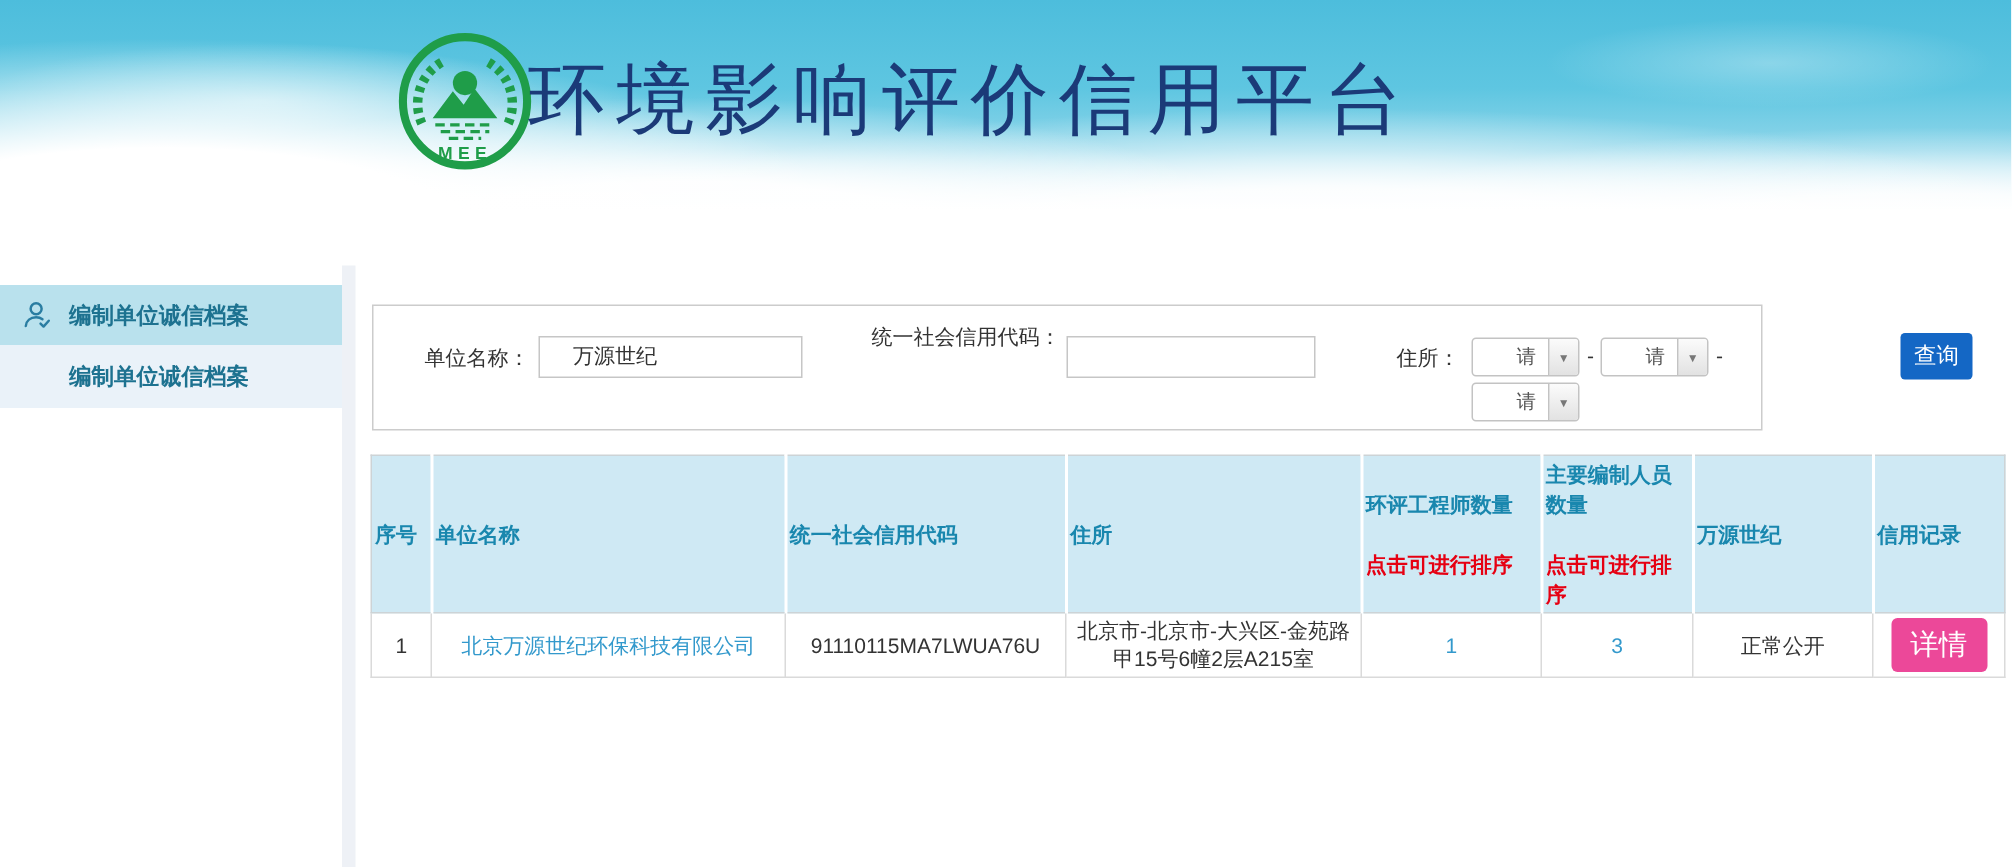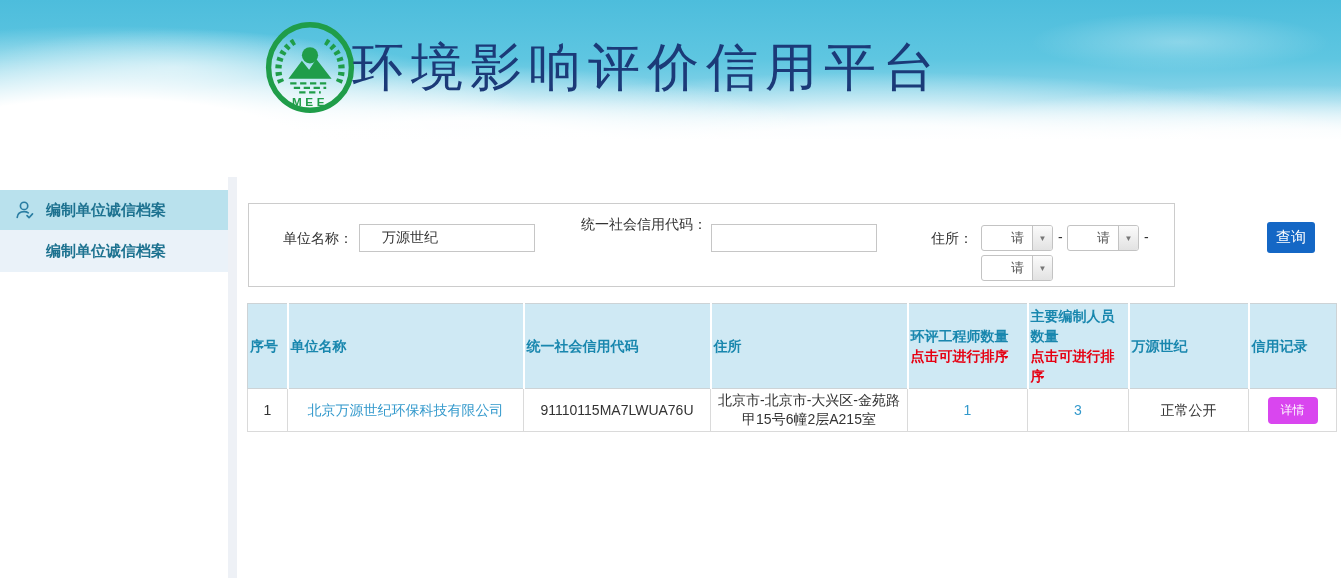--- a/index.html
+++ b/index.html
@@ -95,25 +95,25 @@
     border-top:1px solid #cdd3d6; border-bottom:1px solid #cdd3d6;
     border-left:2px solid #fff; border-right:2px solid #fff;
     text-align:left; vertical-align:middle; line-height:20px; padding:2px;
   }
   .result-table th:first-child{ border-left:1px solid #cdd3d6; }
   .result-table th:last-child{ border-right:1px solid #cdd3d6; }
   .result-table td{
     height:41px; background:#fff; border:1px solid #dadada;
     text-align:center; vertical-align:middle; color:#333; line-height:19px; padding:2px 4px;
   }
-  .sort-hint{ display:block; color:#e60012; font-weight:bold; font-size:14px; cursor:pointer; }
+  .sort-hint{ display:block; color:#e60012; font-weight:bold; font-size:14px; cursor:pointer;margin-top:20px; }
   .cell-link{ color:#3399cc; cursor:pointer; text-decoration:none; }
   .detail-btn{
-    display:inline-block; background:#d946ef; color:#fff; border:none; border-radius:4px;
-    font-size:12px; padding:5px 13px; cursor:pointer; font-family:inherit;
+    display:inline-block; background:#ec4899; color:#fff; border:none; border-radius:4px;
+    font-size:19px; padding:5px 13px; cursor:pointer; font-family:inherit;
   }
 </style>
 </head>
 <body>
 
 <div id="page">
 
   <div class="site-header">
     <div class="logo-wrap">
       <svg width="90" height="93" viewBox="0 0 100 103">

